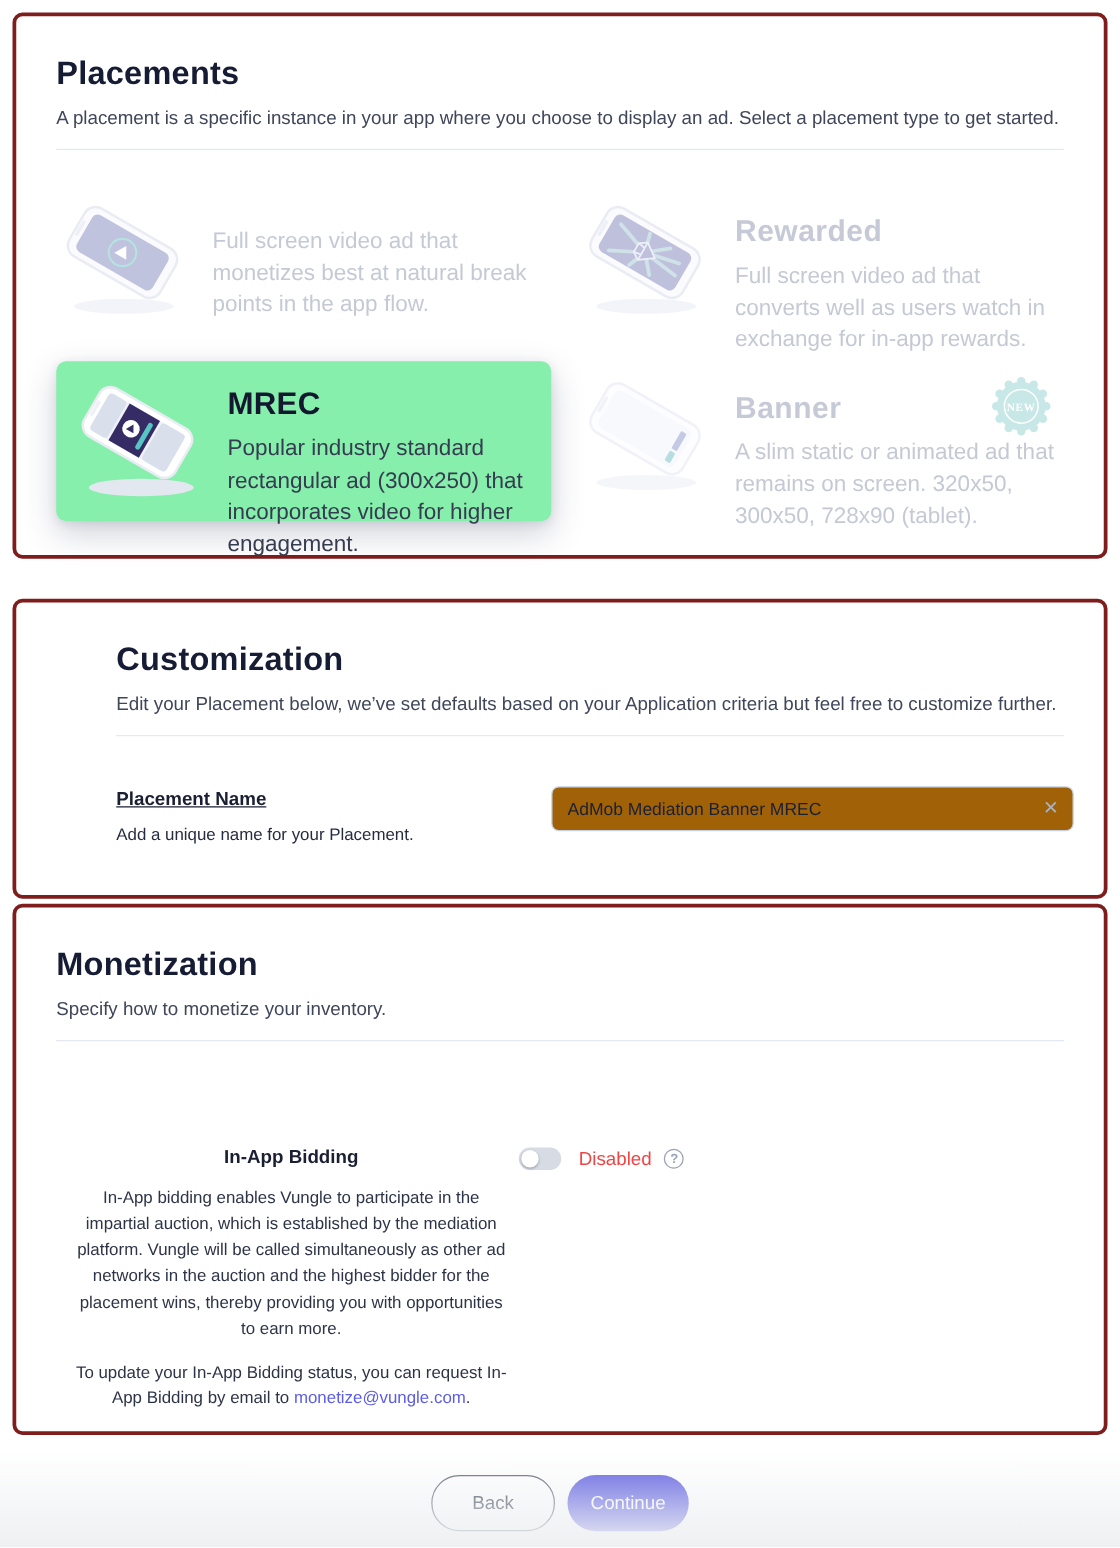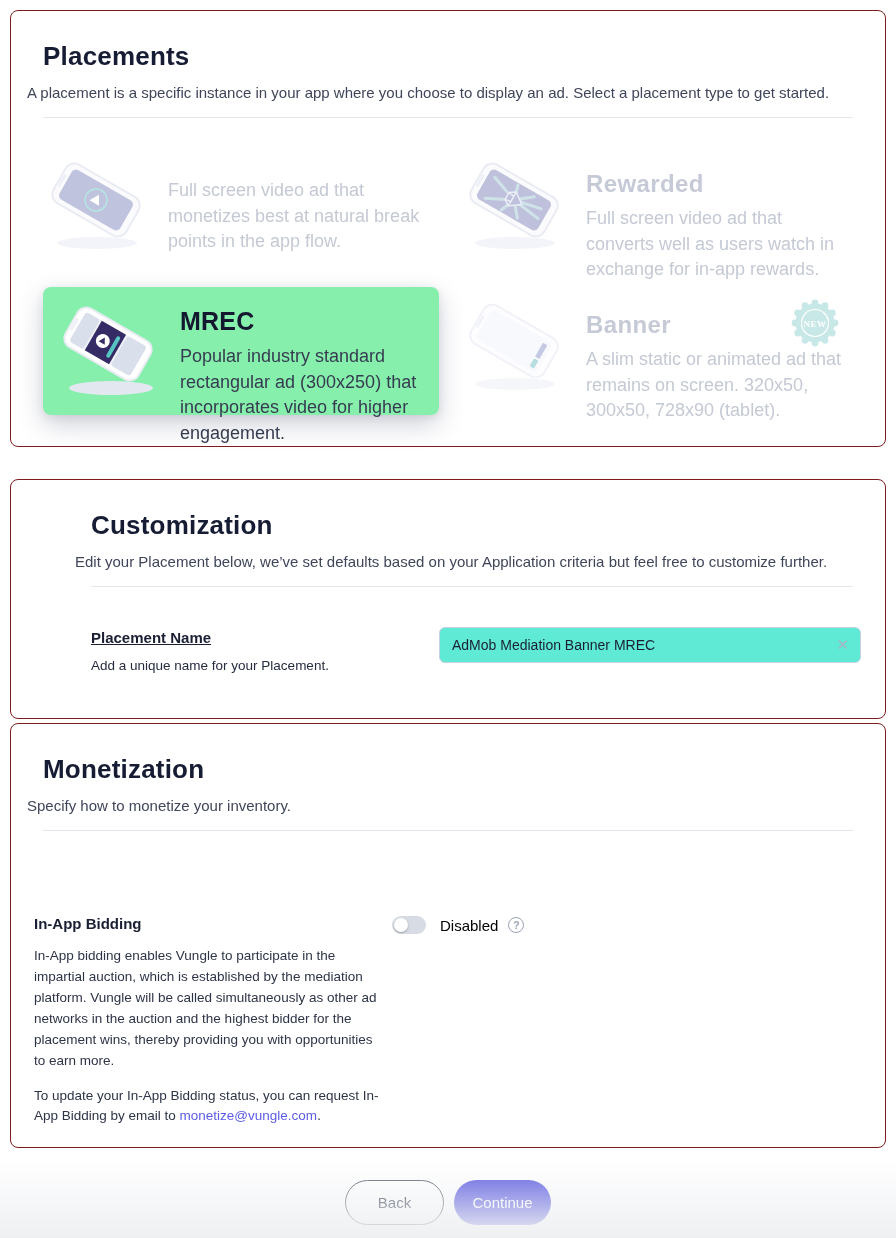--- a/index.html
+++ b/index.html
@@ -2,27 +2,27 @@
 <html><head>
 <meta charset="utf-8">
 <style>
   * { box-sizing: border-box; margin: 0; padding: 0; }
   html,body { width:896px; background:#ffffff; font-family:"Liberation Sans","DejaVu Sans",sans-serif; }
   .page { position:relative; width:896px; height:1238px; background:#ffffff; overflow:hidden; }
   .bottom-fade { position:absolute; left:0; top:1160px; width:896px; height:78px;
                  background:linear-gradient(180deg, rgba(240,241,244,0) 0%, #eef0f2 100%); pointer-events:none; }
 
   .card { position:absolute; left:10px; width:876px; background:#fff;
-          border:1px solid #7f1d1d; border-radius:8px; }
+          border:3px solid #7f1d1d; border-radius:8px; }
   #placements-card   { top:10px;  height:437px; }
   #customization-card{ top:479px; height:240px;padding-left:48px; }
   #monetization-card { top:723px; height:425px; }
 
   .section-title { margin:30px 32px 0; font-size:26px; font-weight:bold; color:#171c35; letter-spacing:.2px; }
-  .section-sub   { margin:12px 16px 0; font-size:15px; color:#40465a; }
+  .section-sub   { margin:12px 32px 0; font-size:15px; color:#40465a; }
   .divider       { margin:16px 32px 0; border:none; border-top:1px solid #e4e9f1; height:0; }
 
   
   .ptype { position:absolute; display:flex; align-items:flex-start; cursor:pointer; }
   .ptype-interstitial { left:30px;  top:143px; width:398px; }
   .ptype-rewarded     { left:448px; top:143px; width:404px; }
   .ptype-mrec         { left:32px;  top:276px; width:396px; height:128px; background:#86efac; border-radius:8px;
                         box-shadow:0 10px 26px rgba(45,55,90,.22), 0 2px 8px rgba(45,55,90,.10); padding:12px 10px; }
   .ptype-banner       { left:448px; top:284px; width:404px; }
   .pt-icon { width:115px; height:100px; flex:0 0 115px; }
@@ -36,35 +36,35 @@
   .new-badge { position:absolute; left:778px; top:286px; width:52px; height:52px; }
 
   
   .field-row { display:flex; margin:40px 24px 0 32px; align-items:flex-start; }
   .field-label-col { width:348px; padding-top:2px; }
   .field-label { font-size:15px; font-weight:bold; color:#1a1f33;text-decoration:underline; }
   .field-help  { margin-top:12px; font-size:13.5px; color:#262c40; }
   .input-wrap { position:relative; flex:1; }
   .text-input { width:100%; height:36px; border:1px solid #c6d1e6; border-radius:6px;
                 padding:0 34px 0 12px; font-size:14px; color:#1a2033;
-                font-family:"Liberation Sans","DejaVu Sans",sans-serif; outline:none; background:#5eead4; }
+                font-family:"Liberation Sans","DejaVu Sans",sans-serif; outline:none; background:#a16207; }
   .clear-x { position:absolute; right:12px; top:8px; font-size:15px; color:#a8b2c6; cursor:pointer; line-height:20px; }
 
   
-  .bidding-row { display:flex; margin:84px 23px 0; align-items:flex-start; }
+  .bidding-row { display:flex; margin:84px 44px 0; align-items:flex-start;text-align:center; }
   .bid-left { width:352px; }
   .bid-label { font-size:15px; font-weight:bold; color:#1a1f33; }
   .bid-desc { margin-top:14px; font-size:13.5px; line-height:1.55; color:#2e3447; }
   .bid-note { margin-top:14px; font-size:13.5px; line-height:1.55; color:#2e3447; }
   .bid-note a { color:#5c5ce6; text-decoration:none; }
   .bid-right { display:flex; align-items:center; margin-left:6px; padding-top:1px; }
   .toggle { width:34px; height:18px; border-radius:9px; background:#d6dbe4; position:relative; cursor:pointer; flex:0 0 34px; }
   .toggle .knob { position:absolute; left:2px; top:2px; width:14px; height:14px; border-radius:50%;
                   background:#fff; box-shadow:0 1px 2px rgba(0,0,0,.28); }
-  .toggle-status { margin-left:14px; font-size:15px; color:#000000; }
+  .toggle-status { margin-left:14px; font-size:15px; color:#ef4444; }
   .help-icon { margin-left:10px; width:16px; height:16px; border:1.3px solid #9aa2b4; border-radius:50%;
                color:#9aa2b4; font-size:10.5px; display:inline-flex; align-items:center; justify-content:center;
                cursor:pointer; font-weight:bold; }
 
   
   .footer-actions { position:absolute; top:1180px; left:0; width:896px; display:flex; justify-content:center; gap:10px; }
   .btn { height:45px; border-radius:23px; font-size:15px; cursor:pointer;
          font-family:"Liberation Sans","DejaVu Sans",sans-serif; }
   .btn-back { width:99px; background:#fff; border:1px solid #555b6d; color:#2f3547; }
   .btn-continue { width:97px; background:#5b5be1; border:none; color:#fff; }

